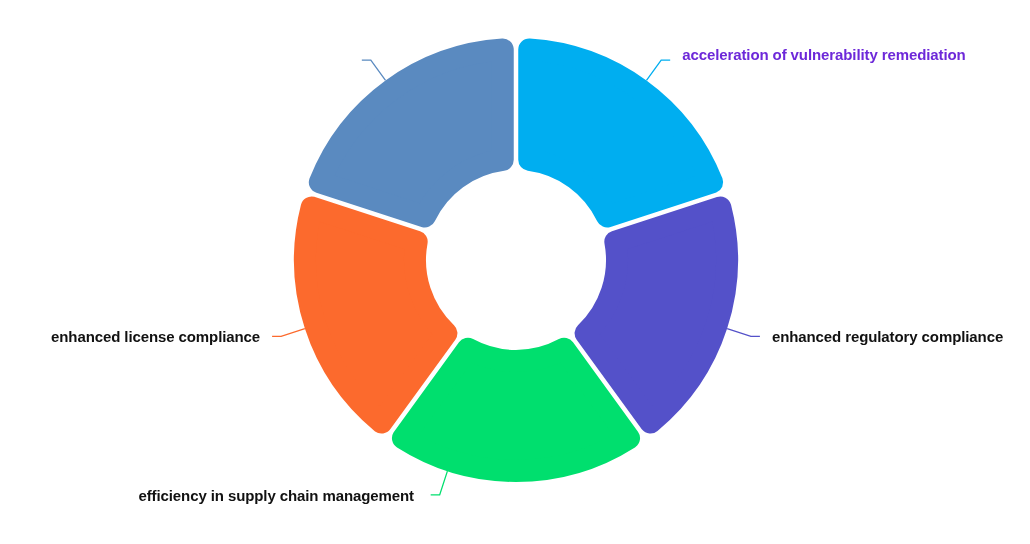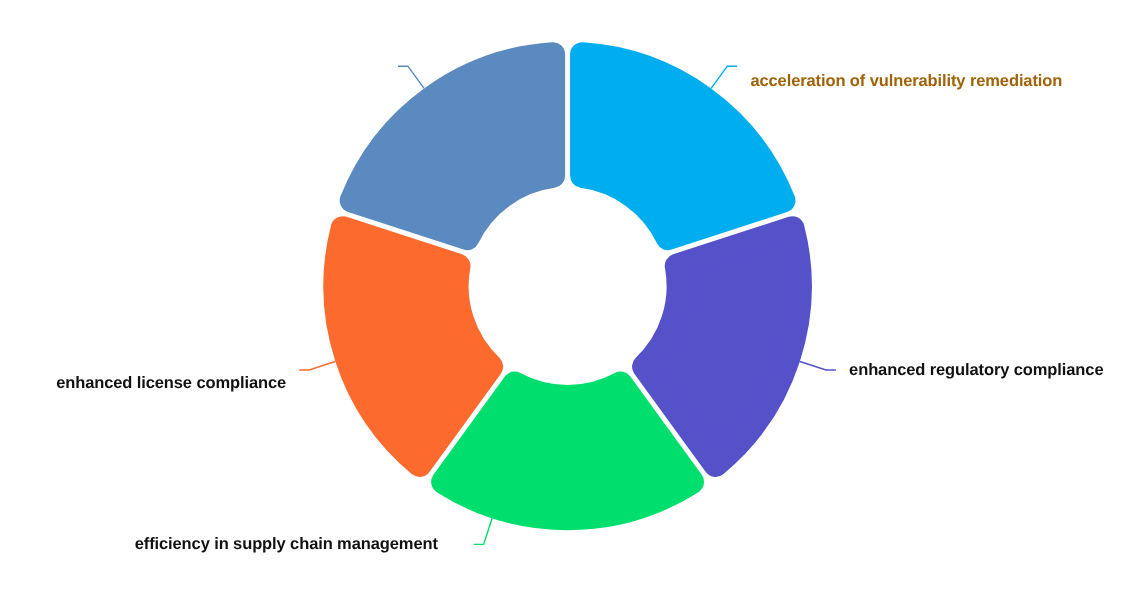--- a/index.html
+++ b/index.html
@@ -31,17 +31,17 @@
       <path d="M 720.371346107301,207.52759877526262 A 211 211 0 0 1 650.4973885718166,422.5775275595055 L 585.5727118598516,333.2163763407209 A 101 101 0 0 0 615.3210124787427,241.66052126701928 Z" fill="#5451C9" stroke="#5451C9" stroke-width="22" stroke-linejoin="round"></path>
       <polyline points="727.1345466175242,328.6017727512383 750.910959524903,336.32719761061196 759.910959524903,336.32719761061196" fill="none" stroke="#5451C9" stroke-width="1.3"></polyline>
       <path d="M 629.0584382208805,438.15383674525606 A 211 211 0 0 1 402.9415617791196,438.15383674525606 L 467.8662384910846,348.7926855264715 A 101 101 0 0 0 564.1337615089154,348.7926855264715 Z" fill="#00DF6E" stroke="#00DF6E" stroke-width="22" stroke-linejoin="round"></path>
       <polyline points="447.3982272487616,471.13454661752405 439.6728023893879,494.91095952490286 430.6728023893879,494.91095952490286" fill="none" stroke="#00DF6E" stroke-width="1.3"></polyline>
       <path d="M 381.5026114281835,422.5775275595056 A 211 211 0 0 1 311.62865389269905,207.52759877526273 L 416.67898752125734,241.66052126701936 A 101 101 0 0 0 446.4272881401485,333.21637634072096 Z" fill="#FC6A2D" stroke="#FC6A2D" stroke-width="22" stroke-linejoin="round"></path>
       <polyline points="304.86545338247595,328.60177275123834 281.08904047509714,336.327197610612 272.08904047509714,336.327197610612" fill="none" stroke="#FC6A2D" stroke-width="1.3"></polyline>
       <path d="M 319.8176042436352,182.32460109344112 A 211 211 0 0 1 502.74999999999994,49.41643582653464 L 502.75,159.87289328059057 A 101 101 0 0 0 424.86793787219347,216.4575235851977 Z" fill="#5A8AC0" stroke="#5A8AC0" stroke-width="22" stroke-linejoin="round"></path>
       <polyline points="385.5116739910709,80.39822724876169 370.81704268375904,60.172802389388 361.81704268375904,60.172802389388" fill="none" stroke="#5A8AC0" stroke-width="1.3"></polyline>
     </svg>
 
-  <div class="slice-label" id="lbl-0" style="top: 74px; color: #a16207; left: 682.183px;">acceleration of vulnerability remediation</div>
+  <div class="slice-label" id="lbl-0" style="top: 54px; color: #6d28d9; left: 682.183px;">acceleration of vulnerability remediation</div>
   <div class="slice-label" id="lbl-1" style="top: 336.327px; color: rgb(17, 17, 17); left: 771.911px; text-align: right;">enhanced regulatory compliance</div>
-  <div class="slice-label" id="lbl-2" style="top: 494.911px; color: rgb(17, 17, 17); right: 632px;">efficiency in supply chain management</div>
-  <div class="slice-label" id="lbl-3" style="top: 348px; color: rgb(17, 17, 17); right: 769.911px;">enhanced license compliance</div>
+  <div class="slice-label" id="lbl-2" style="top: 494.911px; color: rgb(17, 17, 17); right: 616px;">efficiency in supply chain management</div>
+  <div class="slice-label" id="lbl-3" style="top: 336px; color: rgb(17, 17, 17); right: 769.911px;">enhanced license compliance</div>
 </div>
 
 </body></html>

